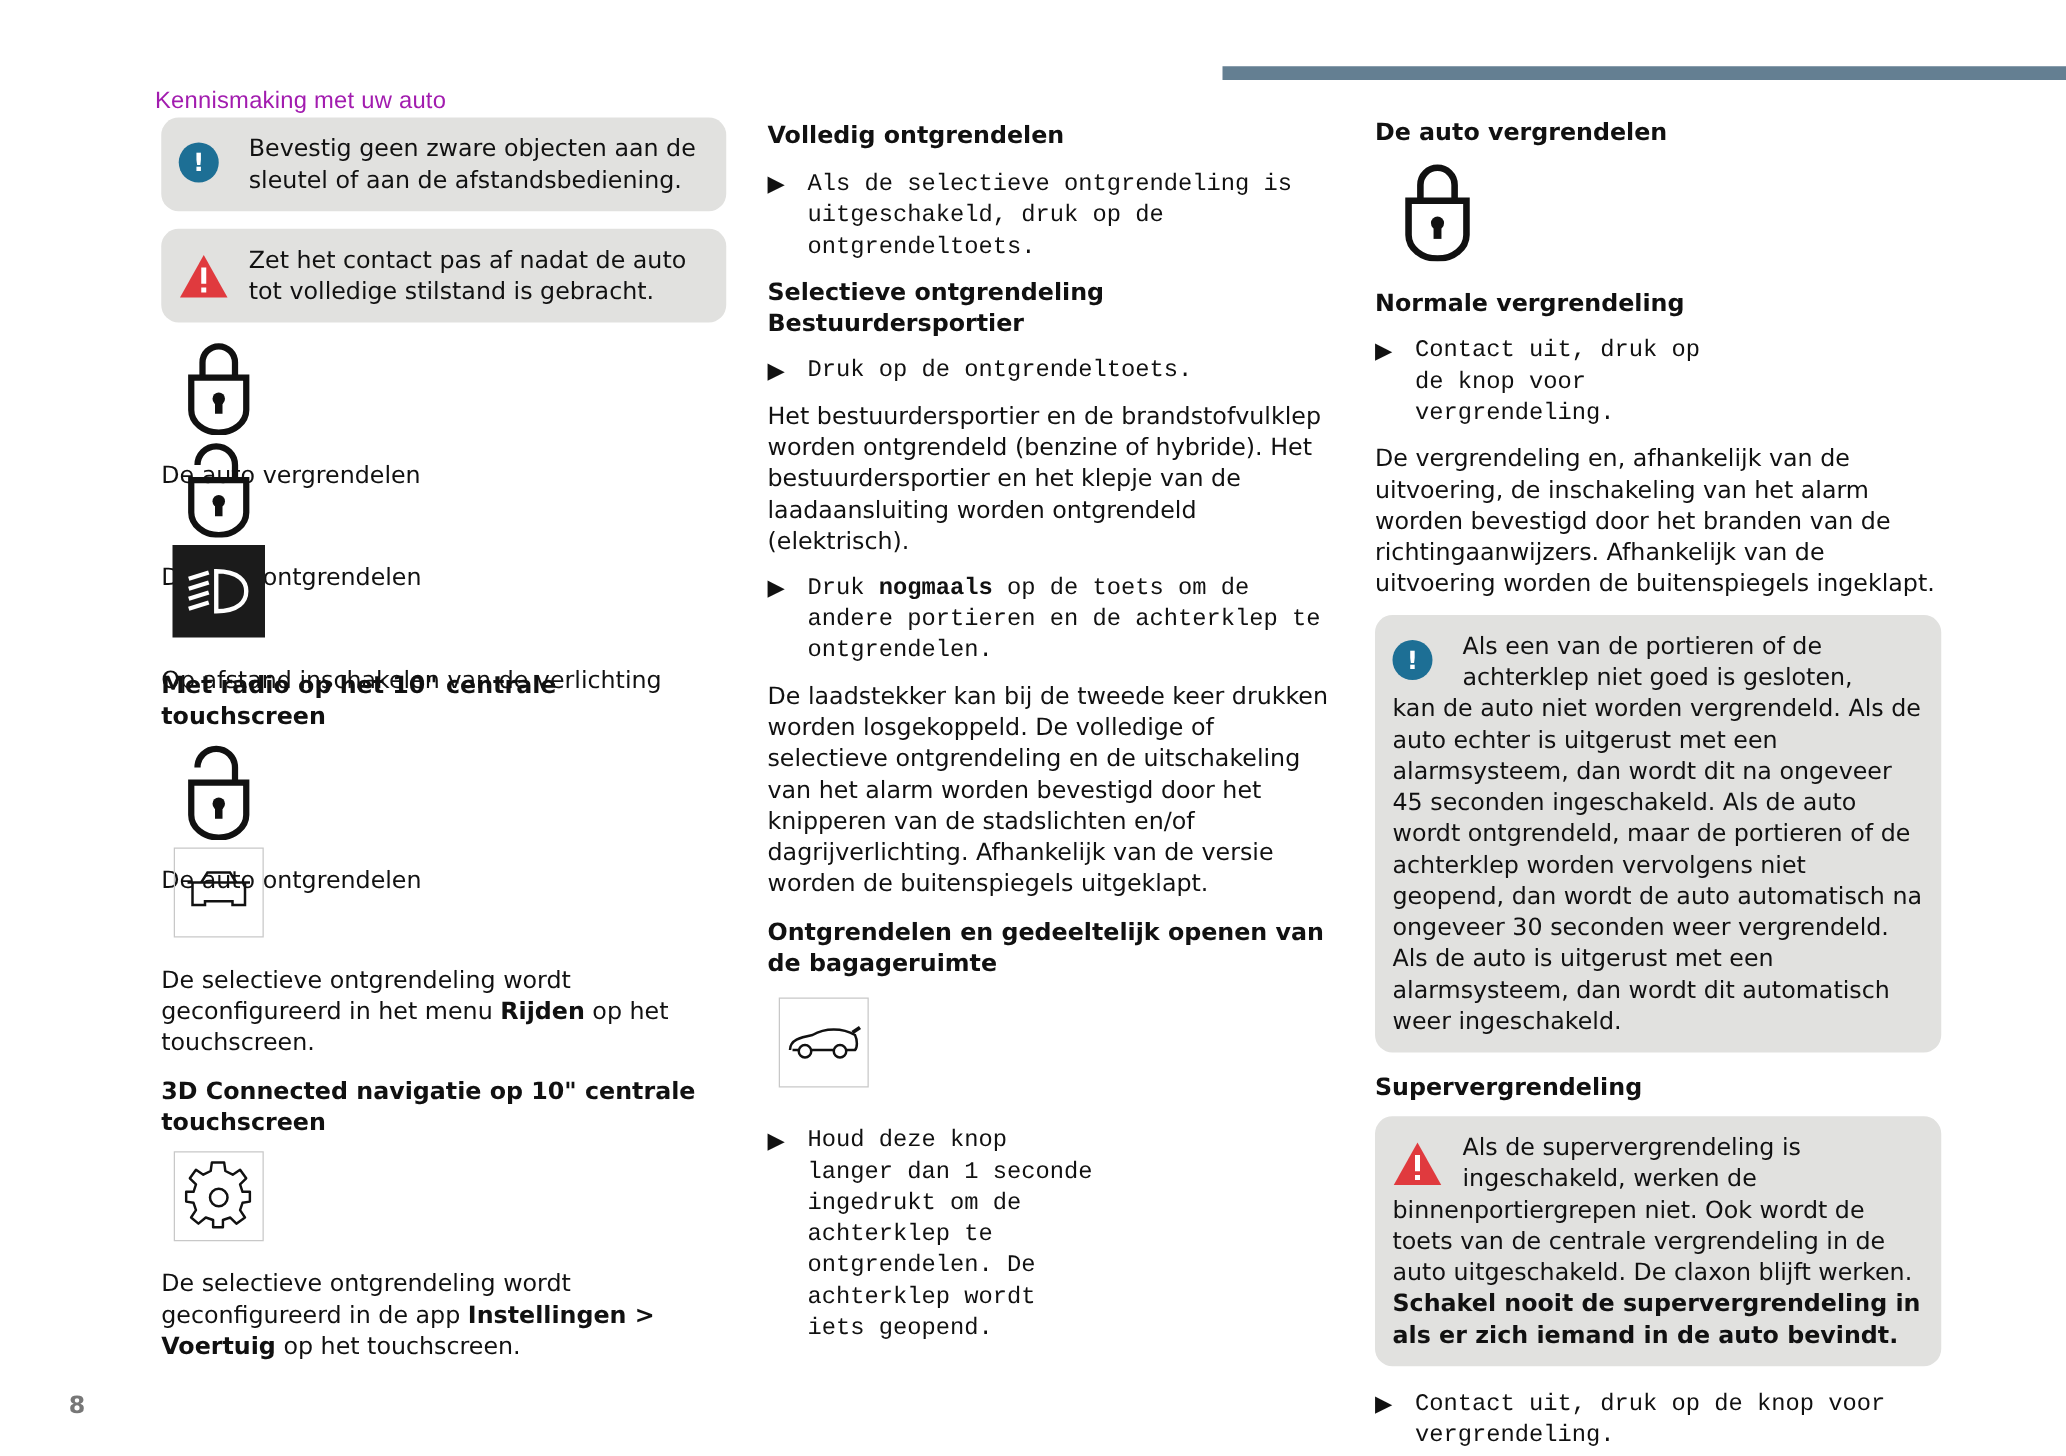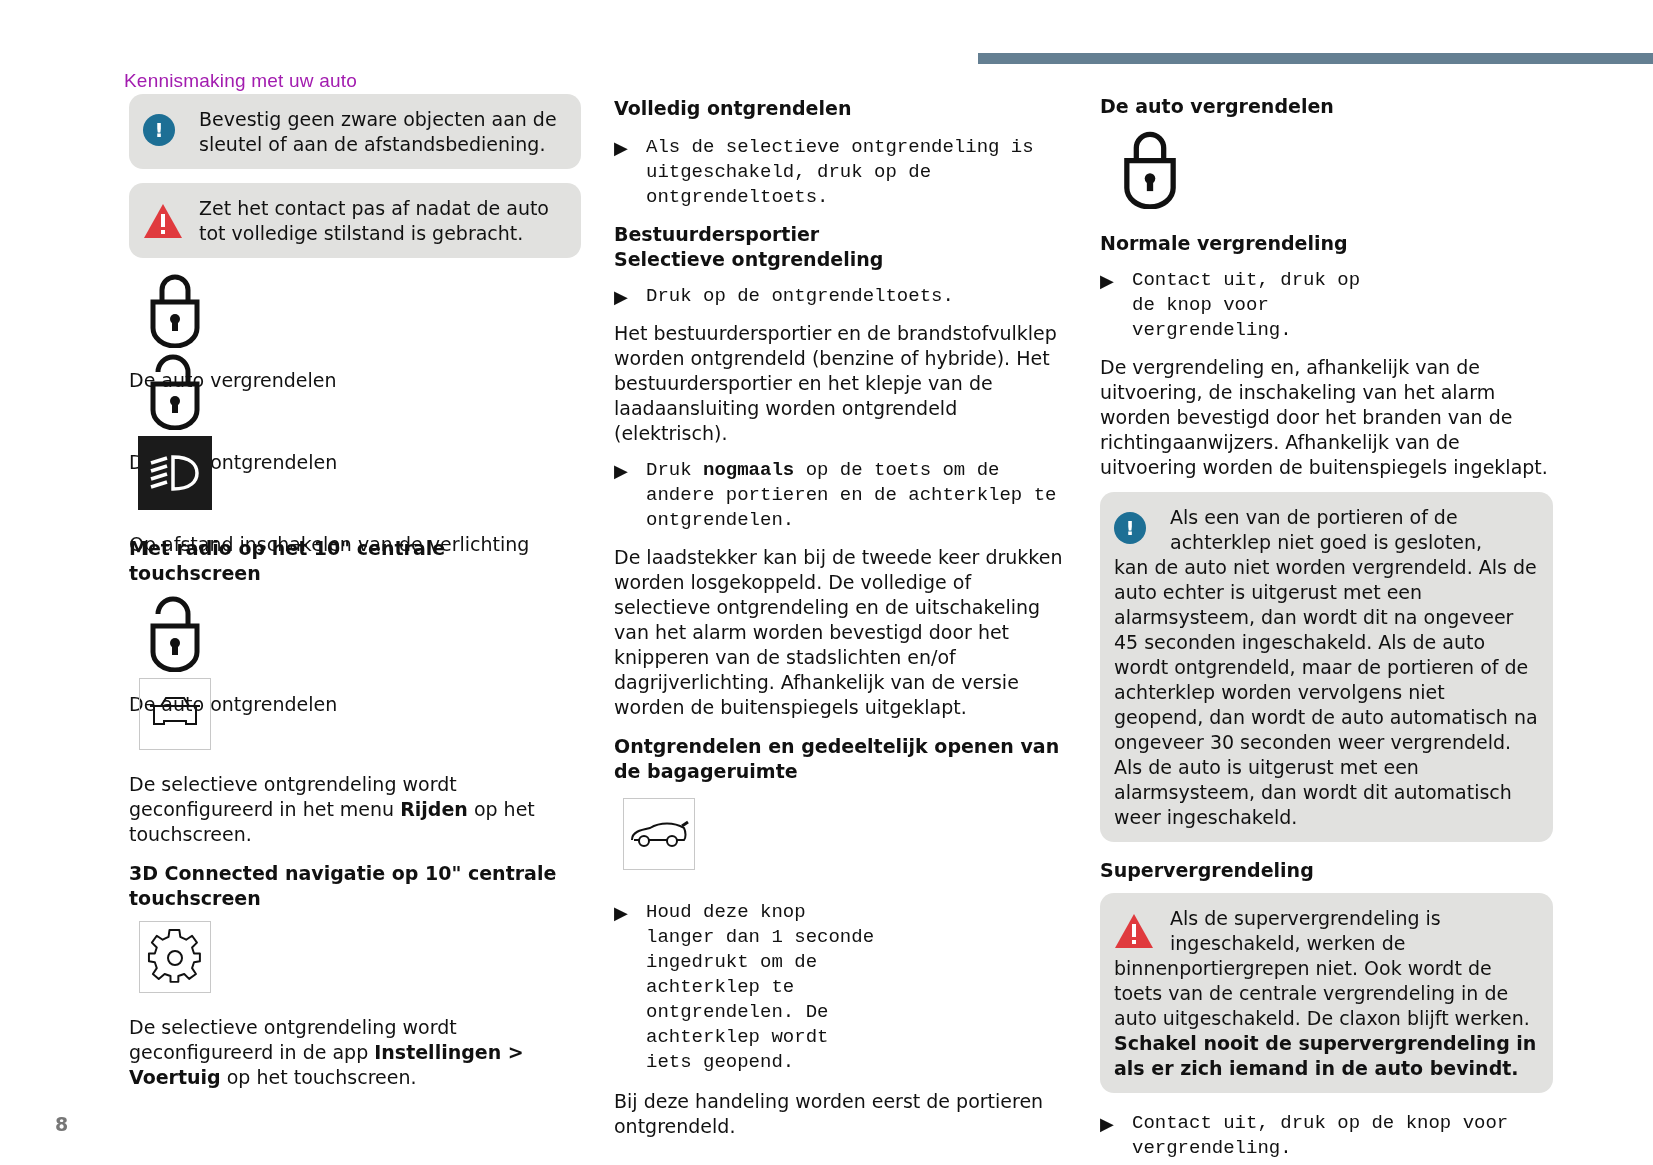--- a/index.html
+++ b/index.html
@@ -153,22 +153,22 @@
   </div>
 </div>
 
 <div class="col col2">
   <div class="h-bold" style="margin-top:2px;">Volledig ontgrendelen</div>
   <div class="bullet" style="margin-top:14px;">
     <span class="arrow">▶</span>
     <span class="btext">Als de selectieve ontgrendeling is uitgeschakeld, druk op de ontgrendeltoets.</span>
   </div>
   <div style="font-weight:bold; margin-top:0;">
+    <div>Selectieve ontgrendeling</div>
     <div>Bestuurdersportier</div>
-    <div>Selectieve ontgrendeling</div>
   </div>
   <div class="bullet" style="margin-top:12px;">
     <span class="arrow">▶</span>
     <span class="btext">Druk op de ontgrendeltoets.</span>
   </div>
   <div class="para">Het bestuurdersportier en de brandstofvulklep worden ontgrendeld (benzine of hybride). Het bestuurdersportier en het klepje van de laadaansluiting worden ontgrendeld (elektrisch).</div>
   <div class="bullet">
     <span class="arrow">▶</span>
     <span class="btext"><span>Druk </span><b>nogmaals</b><span> op de toets om de andere portieren en de achterklep te ontgrendelen.</span></span>
   </div>
@@ -183,21 +183,20 @@
             <circle cx="44" cy="23" r="5" fill="none" stroke="#111" stroke-width="2"></circle>
             <path d="M54 8 L60 4" stroke="#111" stroke-width="3"></path>
           </svg>
       </div>
     </div>
     <div class="bullet" style="margin:0;">
       <span class="arrow">▶</span>
       <span class="btext" style="width:230px;">Houd deze knop langer dan 1 seconde ingedrukt om de achterklep te ontgrendelen. De achterklep wordt iets geopend.</span>
     </div>
   </div>
-  <div class="para">Bij deze handeling worden eerst de portieren ontgrendeld.</div>
 </div>
 
 <div class="col col3">
   <div class="h-bold" style="margin-top:0;">De auto vergrendelen</div>
   <div class="icon-row" style="margin-top:4px; margin-bottom:12px;">
     <div style="width:102px; flex:0 0 102px;">
       <svg width="60" height="80" viewBox="0 0 52 76" style="margin-left:20px;">
           <path d="M13 30 V18 a13 13 0 0 1 26 0 V30" fill="none" stroke="#111" stroke-width="5"></path>
           <path d="M4 30 H48 V56 a22 18 0 0 1 -44 0 Z" fill="none" stroke="#111" stroke-width="5"></path>
           <circle cx="26" cy="47" r="5" fill="#111"></circle>

